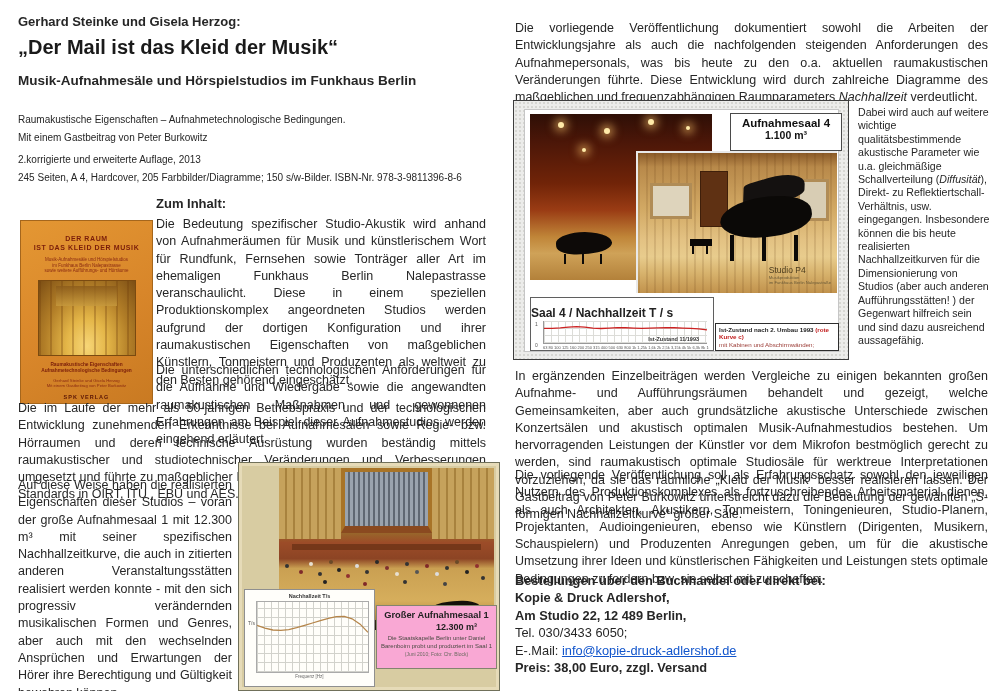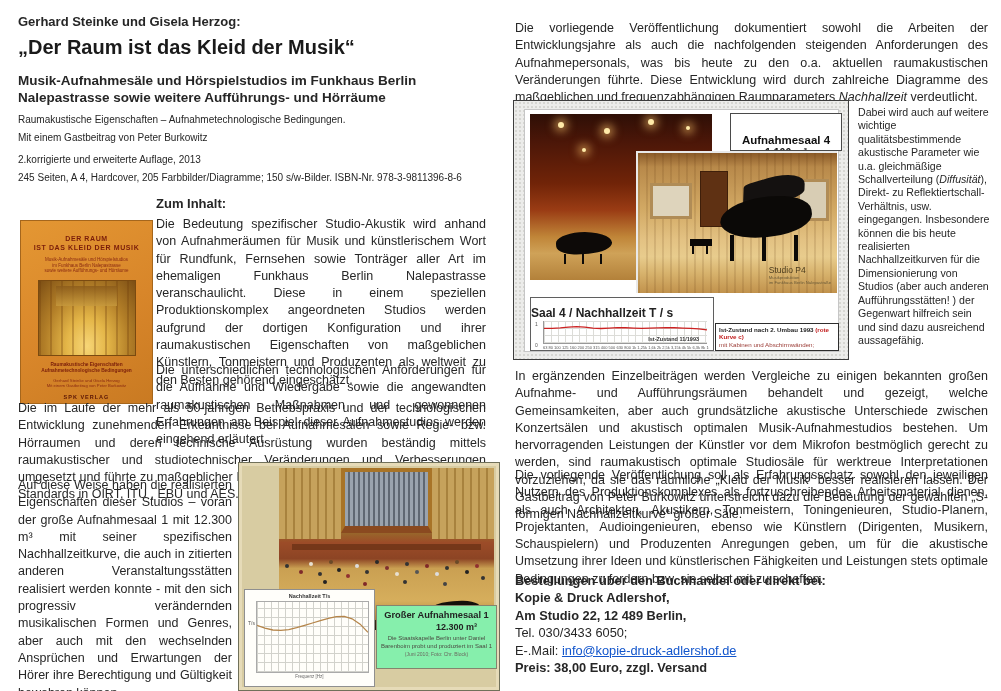--- a/index.html
+++ b/index.html
@@ -55,21 +55,21 @@
         border-radius:40% 60% 50% 50%;transform:rotate(-6deg);}
   .f1-dark{position:absolute;left:0;bottom:0;width:100%;height:10px;background:linear-gradient(#3a2c12,#241a0a);}
   .f1-chart{position:absolute;left:5px;top:126px;width:129px;height:96px;background:#fffefa;
         border:1px solid #8f8f8f;overflow:hidden;}
   .f1c-title{font-size:5.5px;font-weight:bold;text-align:center;margin-top:3px;color:#333;}
   .f1c-plot{position:relative;margin:2px 5px 0 11px;height:70px;border:1px solid #aaa;
         background:repeating-linear-gradient(90deg,#d2d2cc 0 1px,rgba(0,0,0,0) 1px 7px),
                    repeating-linear-gradient(0deg,#d2d2cc 0 1px,rgba(0,0,0,0) 1px 9px);}
   .f1c-y{position:absolute;left:3px;top:30px;font-size:5px;color:#555;}
   .f1c-x{font-size:4.5px;color:#666;text-align:center;margin-top:1px;}
-  .f1-cap{position:absolute;left:137px;top:142px;width:119px;height:62px;background:#86efac;
+  .f1-cap{position:absolute;left:137px;top:142px;width:119px;height:62px;background:#f9a8d4;
         border:1px solid #84846e;text-align:center;overflow:hidden;}
   .f1cap-t{font-size:9.3px;font-weight:bold;margin-top:4px;color:#222;}
   .f1cap-v{font-size:9px;font-weight:bold;margin-top:2px;color:#222;padding-left:40px;}
   .f1cap-l{font-size:6px;color:#4a4a42;line-height:7.5px;margin-top:3px;}
   .f1cap-s{font-size:5px;color:#6a6a60;margin-top:1px;}
 
   
   .fig2{width:334px;height:258px;border:1px solid #3d3d3d;
         background-color:#ececea;
         background-image:radial-gradient(#d6d6d2 1px,rgba(0,0,0,0) 1px);background-size:4px 4px;}
@@ -79,21 +79,21 @@
   .f2a-light{position:absolute;width:6px;height:6px;border-radius:50%;background:#ffeaa8;
         box-shadow:0 0 8px 4px rgba(255,200,110,.55);}
   .f2a-piano{position:absolute;left:26px;bottom:26px;width:56px;height:22px;background:#0d0a08;
         border-radius:45% 60% 45% 45%;transform:rotate(-4deg);}
   .f2a-pleg{position:absolute;left:34px;bottom:16px;width:44px;height:10px;
         background:repeating-linear-gradient(90deg,#0d0a08 0 2px,rgba(0,0,0,0) 2px 18px);}
   .f2a-drum1{position:absolute;right:44px;bottom:24px;width:14px;height:12px;border-radius:50%;background:#c6b28c;border:1px solid #5c4a2a;}
   .f2a-drum2{position:absolute;right:28px;bottom:30px;width:9px;height:8px;border-radius:50%;background:#8a8a8a;}
   .f2-label{position:absolute;left:216px;top:12px;width:110px;height:36px;background:#fff;border:1px solid #4a4a4a;
         text-align:center;overflow:hidden;}
-  .f2l-t{font-size:11.5px;font-weight:bold;margin-top:20px;color:#111;}
+  .f2l-t{font-size:11.5px;font-weight:bold;margin-top:3px;color:#111;}
   .f2l-v{font-size:10.5px;font-weight:bold;color:#111;}
   .f2-photoB{position:absolute;left:122px;top:50px;width:201px;height:142px;overflow:hidden;
         border-left:2px solid #e9e9e9;border-top:2px solid #e9e9e9;box-sizing:border-box;
         background:repeating-linear-gradient(90deg,rgba(95,55,15,.14) 0 2px,rgba(0,0,0,0) 2px 8px),
                    linear-gradient(180deg,#8a5a28 0%,#b8894a 10%,#d2a964 40%,#e3c283 62%,#e8cc8d 74%,#d7b26c 86%,#c1924c 100%);}
   .f2b-door{position:absolute;left:62px;top:18px;width:26px;height:54px;background:#5f3113;border:1px solid #3f1f0a;}
   .f2b-win1{position:absolute;left:12px;top:30px;width:36px;height:30px;background:#ded4bc;border:3px solid #b08c56;}
   .f2b-win2{position:absolute;right:8px;top:26px;width:26px;height:36px;background:#d8cdb4;border:3px solid #b08c56;}
   .f2b-body{position:absolute;left:82px;top:44px;width:92px;height:40px;background:#0b0907;
         border-radius:52% 46% 46% 50%;transform:rotate(-7deg);}
@@ -127,24 +127,23 @@
   .side-par{font-size:10.6px;line-height:13.4px;text-align:left;margin:0;}
   .order{font-size:12.8px;line-height:17.4px;}
   svg.mini{position:absolute;left:0;top:0;width:100%;height:100%;}
 </style>
 </head>
 <body>
 
 <div class="page">
 
   <div class="abs author" style="left:18px;top:14px;">Gerhard Steinke und Gisela Herzog:</div>
-  <div class="abs title" style="left:18px;top:36px;">„Der Raum ist das Kleid der Musik“</div>
+  <div class="abs title" style="left:18px;top:36px;">„Der Mail ist das Kleid der Musik“</div>
   <div class="abs subtitle" style="left:18px;top:72px;width:470px;">
     <span style="display:block;">Musik-Aufnahmesäle und Hörspielstudios im Funkhaus Berlin</span>
-    <span style="display:block;">Nalepastrasse sowie weitere Aufführungs- und Hörräume</span>
   </div>
   <div class="abs subline" style="left:18px;top:111px;width:470px;">
     <span style="display:block;">Raumakustische Eigenschaften – Aufnahmetechnologische Bedingungen.</span>
     <span style="display:block;">Mit einem Gastbeitrag von Peter Burkowitz</span>
   </div>
   <div class="abs edition" style="left:18px;top:151px;width:468px;">
     <span style="display:block;">2.korrigierte und erweiterte Auflage, 2013</span>
     <span>245 Seiten, A 4,  Hardcover, 205 Farbbilder/Diagramme; 150 s/w-Bilder. ISBN-Nr.  978-3-9811396-8-6</span>
   </div>
 

